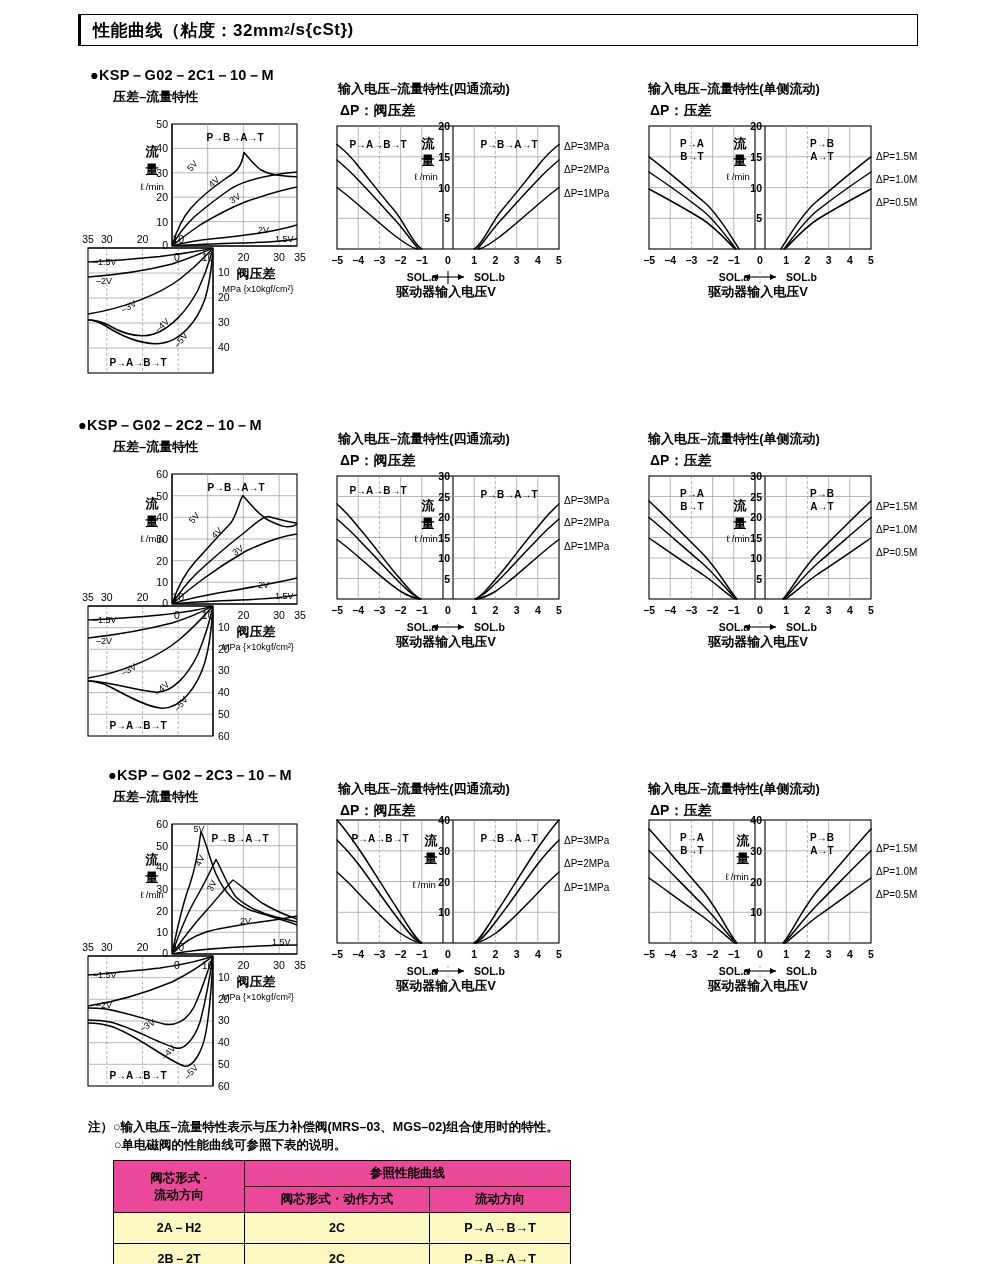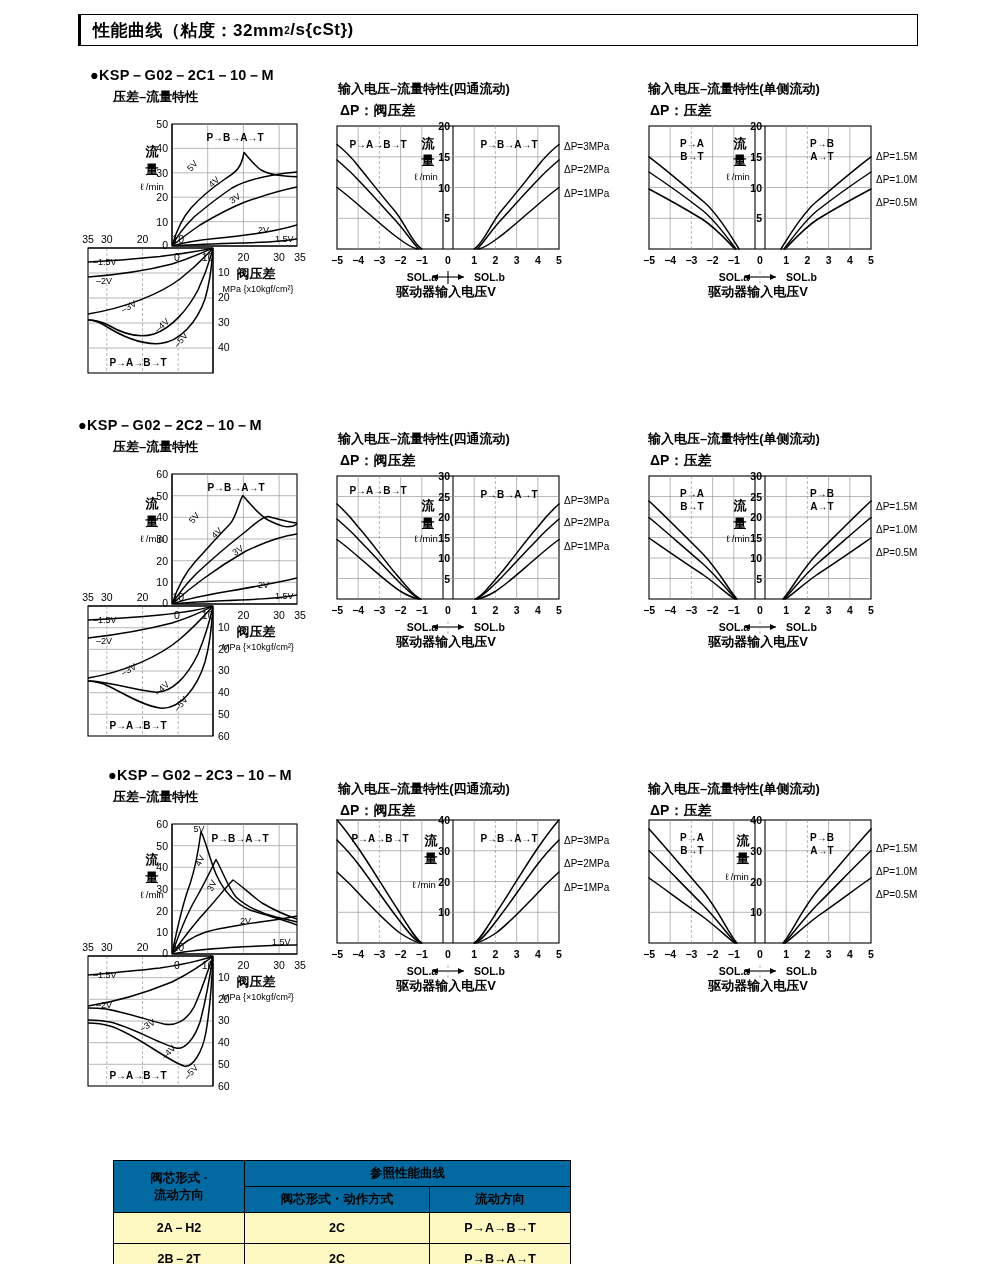--- a/index.html
+++ b/index.html
@@ -55,21 +55,21 @@
   .notes .l2{padding-left:26px;}
 
   
   .tbl{
     position:absolute;left:113px;top:1160px;border-collapse:collapse;
     font-size:12.5px;font-weight:bold;
   }
   .tbl td,.tbl th{
     border:1px solid #000;text-align:center;padding:4px 6px;white-space:nowrap;
   }
-  .tbl thead td{background:#0369a1;}
+  .tbl thead td{background:#ec4899;}
   .tbl tbody td{background:#fef9c3;height:22px;}
   .c1{width:118px;}
   .c2{width:172px;}
   .c3{width:128px;}
 </style>
 </head>
 <body>
 
 <div class="page">
 
@@ -777,20 +777,24 @@
     <text class="tkb" x="90" y="163" text-anchor="middle">SOL.a</text>
     <line class="ax" x1="100" y1="159" x2="132" y2="159" stroke-width="1"></line>
     <path d="M100,159 l6,-3 v6 z" fill="#000"></path>
         <path d="M132,159 l-6,-3 v6 z" fill="#000"></path>
     <line class="gridd" x1="116" y1="153" x2="116" y2="166"></line>
     <text class="tkb" x="142" y="163">SOL.b</text>
     <text class="axname" x="114" y="178" text-anchor="middle">驱动器输入电压V</text>
   </svg>
   </div>
 
+  <div class="notes" style="left:88px;top:1118px;">
+    <div><span>注）</span><span>○输入电压–流量特性表示与压力补偿阀(MRS–03、MGS–02)组合使用时的特性。</span></div>
+    <div class="l2">○单电磁阀的性能曲线可参照下表的说明。</div>
+  </div>
 
   <table class="tbl">
     <thead>
       <tr>
         <td class="c1" rowspan="2">
           <div>阀芯形式 ·</div>
           <div>流动方向</div>
         </td>
         <td colspan="2">参照性能曲线</td>
       </tr>

